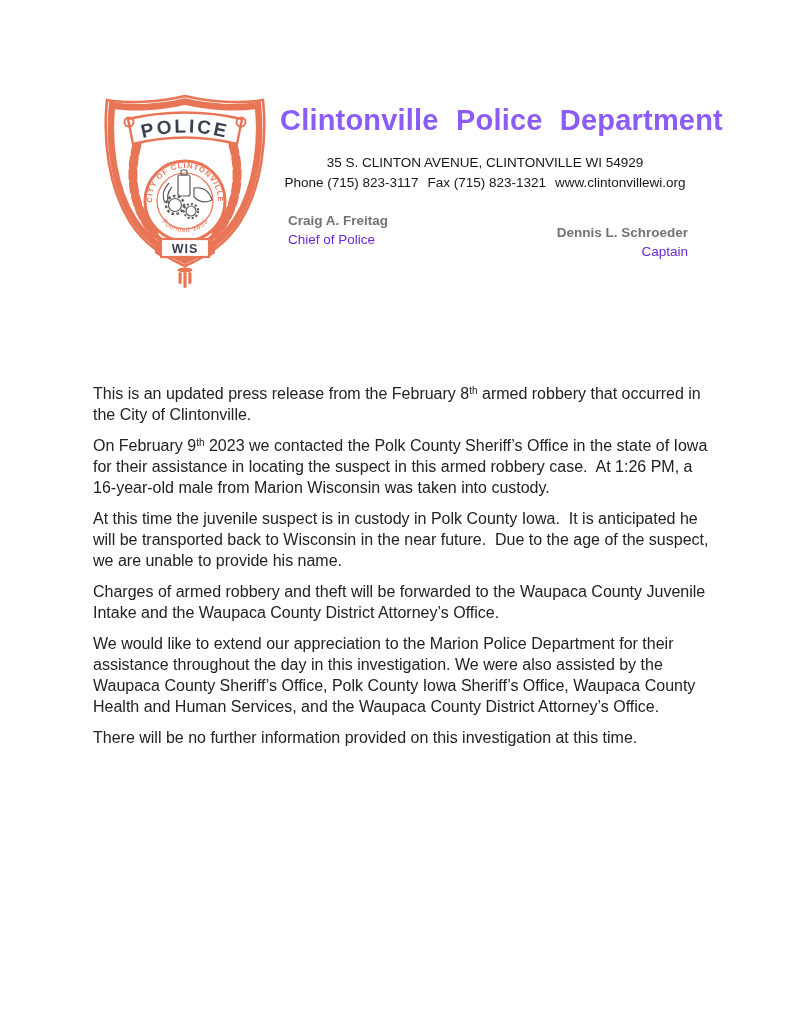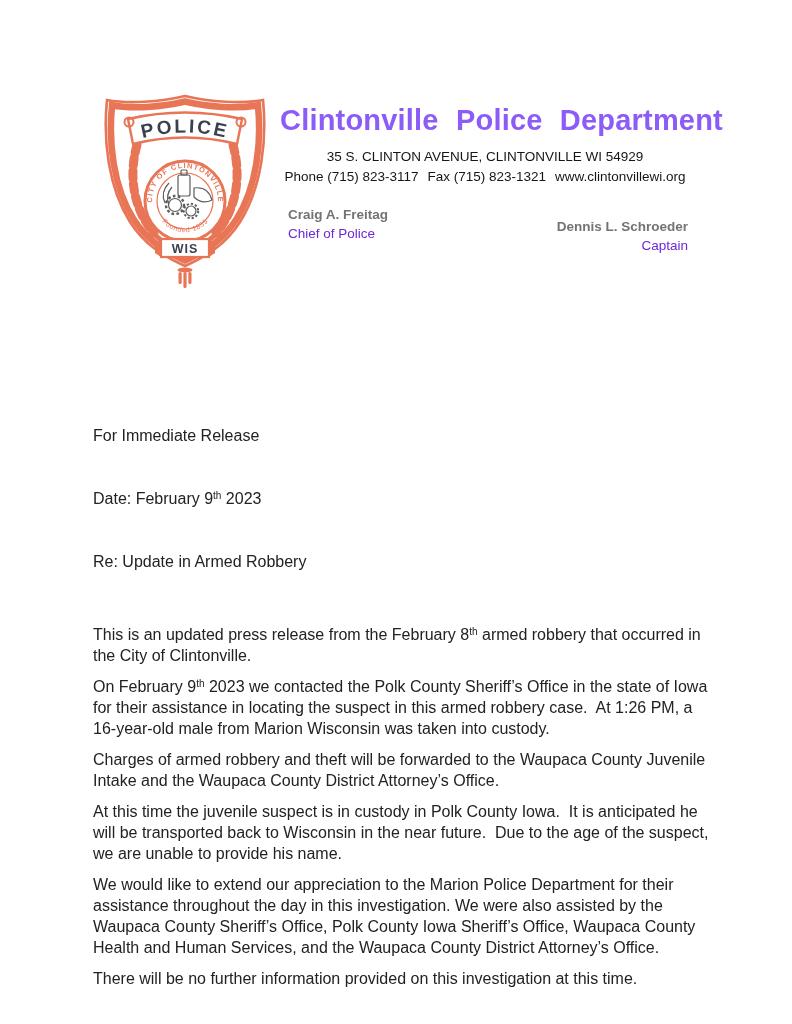--- a/index.html
+++ b/index.html
@@ -6,21 +6,21 @@
   * { margin:0; padding:0; box-sizing:border-box; }
   html,body { background:#ffffff; }
   body { font-family:"Liberation Sans", sans-serif; }
   .page { position:relative; width:792px; height:1024px; background:#fff; overflow:hidden; }
 
   
   .badge { position:absolute; left:97px; top:91px; width:176px; height:200px; }
   .head-text { position:absolute; left:280px; top:104px; width:410px; }
   .dept-title { font-size:29px; font-weight:bold; color:#8b5cf6; text-align:left;
                 line-height:33px; word-spacing:9px; letter-spacing:0.2px; white-space:nowrap; }
-  .address-line { margin-top:12px; text-align:center; font-size:13.5px; color:#161616; line-height:16px; }
+  .address-line { margin-top:18px; text-align:center; font-size:13.5px; color:#161616; line-height:16px; }
   .contact-row { margin-top:4px; display:flex; justify-content:center; gap:9px;
                  font-size:13.5px; color:#161616; line-height:16px; white-space:nowrap; }
   .names-row { position:relative; margin-top:18px; height:56px; }
   .chief-block { position:absolute; left:8px; top:4px; text-align:left; }
   .captain-block { position:absolute; right:2px; top:16px; min-width:120px; text-align:right; }
   .person-name { font-size:13.5px; font-weight:bold; color:#737373; line-height:16px; }
   .person-title { margin-top:3px; font-size:13.5px; color:#6d28d9; line-height:16px; }
 
   
   .body-text { position:absolute; left:93px; top:383px; width:620px;
@@ -113,33 +113,28 @@
         <div class="person-title">Chief of Police</div>
       </div>
       <div class="captain-block">
         <div class="person-name">Dennis L. Schroeder</div>
         <div class="person-title">Captain</div>
       </div>
     </div>
   </div>
 
   <main class="body-text">
-    <div class="meta-block">
-      <div class="meta-line">For Immediate Release</div>
-      <div class="meta-line"><span>Date: February 9</span><span class="sup">th</span><span> 2023</span></div>
-      <div class="meta-line">Re: Update in Armed Robbery</div>
-    </div>
 
     <p><span>This is an updated press release from the February 8</span><span class="sup">th</span><span> armed robbery that occurred in the City of Clintonville.</span></p>
 
     <p><span>On February 9</span><span class="sup">th</span><span> 2023 we contacted the Polk County Sheriff’s Office in the state of Iowa for their assistance in locating the suspect in this armed robbery case.  At 1:26 PM, a 16-year-old male from Marion Wisconsin was taken into custody.</span></p>
 
+    <p>At this time the juvenile suspect is in custody in Polk County Iowa.  It is anticipated he will be transported back to Wisconsin in the near future.  Due to the age of the suspect, we are unable to provide his name.</p>
+
     <p>Charges of armed robbery and theft will be forwarded to the Waupaca County Juvenile Intake and the Waupaca County District Attorney’s Office.</p>
-
-    <p>At this time the juvenile suspect is in custody in Polk County Iowa.  It is anticipated he will be transported back to Wisconsin in the near future.  Due to the age of the suspect, we are unable to provide his name.</p>
 
     <p>We would like to extend our appreciation to the Marion Police Department for their assistance throughout the day in this investigation. We were also assisted by the Waupaca County Sheriff’s Office, Polk County Iowa Sheriff’s Office, Waupaca County Health and Human Services, and the Waupaca County District Attorney’s Office.</p>
 
     <p>There will be no further information provided on this investigation at this time.</p>
 
   </main>
 
 </div>
 
 </body></html>

